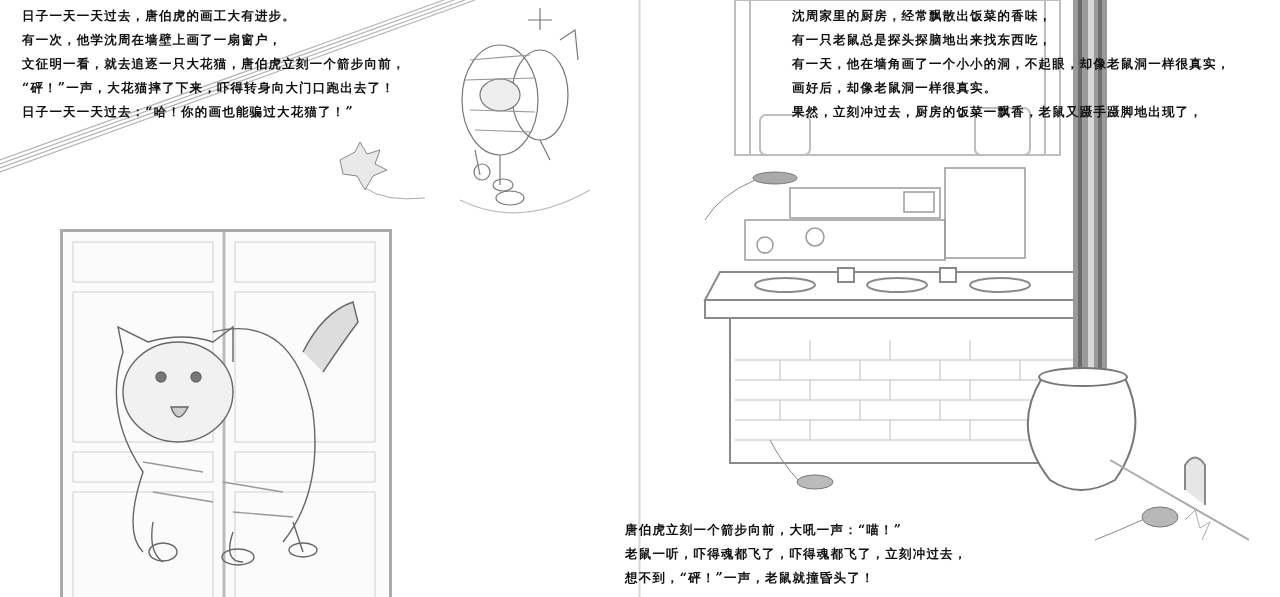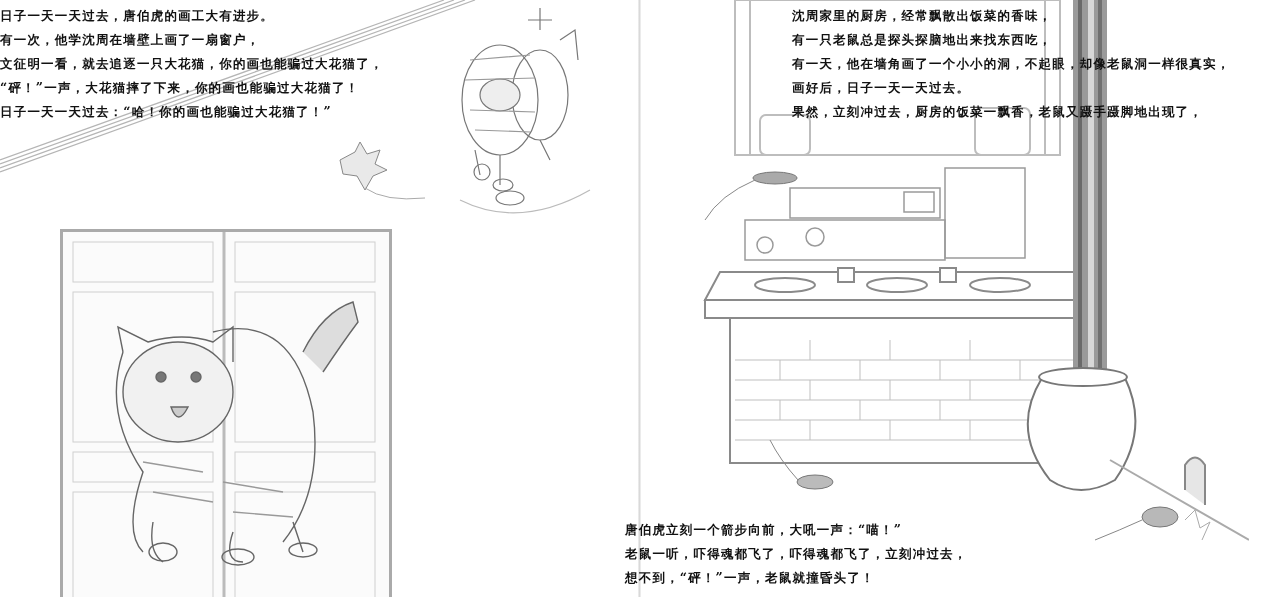--- a/index.html
+++ b/index.html
@@ -21,25 +21,25 @@
 
   <svg class="illus" style="left:0;top:0" width="640" height="200">
     <g stroke="#b5b5b5" stroke-width="1.2" fill="none">
       <line x1="0" y1="168" x2="465" y2="0"></line>
       <line x1="0" y1="164" x2="454" y2="0"></line>
       <line x1="0" y1="172" x2="475" y2="0"></line>
       <line x1="0" y1="160" x2="444" y2="0"></line>
     </g>
   </svg>
 
-  <div class="text-block" style="left:0;top:4px;">
+  <div class="text-block" style="left:22px;top:4px;">
     <div>日子一天一天过去，唐伯虎的画工大有进步。</div>
     <div>有一次，他学沈周在墙壁上画了一扇窗户，</div>
-    <div>文征明一看，就去追逐一只大花猫，你的画也能骗过大花猫了，</div>
-    <div>“砰！”一声，大花猫摔了下来，你的画也能骗过大花猫了！</div>
+    <div>文征明一看，就去追逐一只大花猫，唐伯虎立刻一个箭步向前，</div>
+    <div>“砰！”一声，大花猫摔了下来，吓得转身向大门口跑出去了！</div>
     <div>日子一天一天过去：“哈！你的画也能骗过大花猫了！”</div>
   </div>
 
   <svg class="illus" style="left:440px;top:0" width="160" height="220">
     <g stroke="#777" stroke-width="1.2" fill="none">
       <path d="M100 8 L100 30 M88 20 L112 20"></path>
       <ellipse cx="60" cy="100" rx="38" ry="55"></ellipse>
       <ellipse cx="100" cy="95" rx="28" ry="45"></ellipse>
       <ellipse cx="60" cy="95" rx="20" ry="16" fill="#eee"></ellipse>
       <path d="M120 40 L135 30 L138 60"></path>
@@ -172,21 +172,21 @@
     <path d="M188 480 Q170 460 160 440" stroke="#888" fill="none"></path>
 
     <ellipse cx="165" cy="178" rx="22" ry="6" fill="#aaa" stroke="#777"></ellipse>
     <path d="M145 180 Q110 195 95 220" stroke="#888" fill="none"></path>
   </svg>
 
   <div class="text-block" style="left:182px;top:4px;">
     <div>沈周家里的厨房，经常飘散出饭菜的香味，</div>
     <div>有一只老鼠总是探头探脑地出来找东西吃，</div>
     <div>有一天，他在墙角画了一个小小的洞，不起眼，却像老鼠洞一样很真实，</div>
-    <div>画好后，日子一天一天过去。</div>
+    <div>画好后，却像老鼠洞一样很真实。</div>
     <div>果然，立刻冲过去，厨房的饭菜一飘香，老鼠又蹑手蹑脚地出现了，</div>
   </div>
 
   <div class="text-block" style="left:3px;top:518px;margin-left:12px;">
     <div>唐伯虎立刻一个箭步向前，大吼一声：“喵！”</div>
     <div>老鼠一听，吓得魂都飞了，吓得魂都飞了，立刻冲过去，</div>
     <div>想不到，“砰！”一声，老鼠就撞昏头了！</div>
   </div>
 </div>
 

